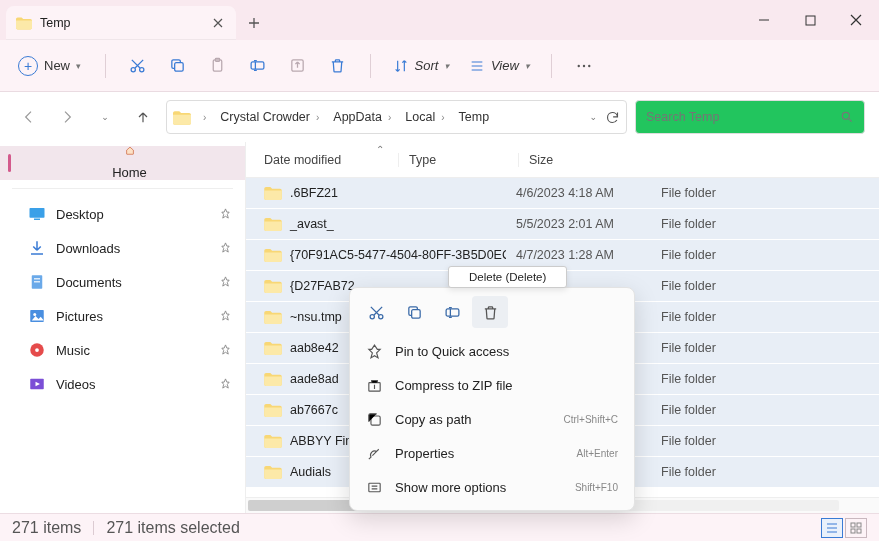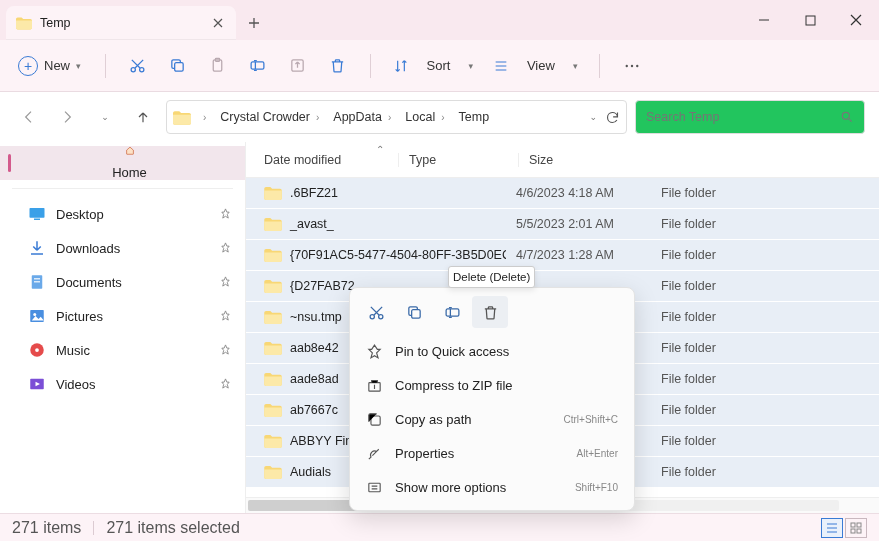--- a/index.html
+++ b/index.html
@@ -15,21 +15,21 @@
   .wincontrols { margin-left: auto; display: flex; height: 40px; }
   .wincontrols div { width: 46px; display: flex; align-items: center; justify-content: center; }
 
   
   .toolbar { background: #fdf3f7; height: 52px; display: flex; align-items: center; padding: 0 14px; gap: 4px; border-bottom: 1px solid #eadbe1; }
   .newbtn { display: flex; align-items: center; gap: 6px; padding: 4px 10px 4px 4px; border-radius: 6px; color: #333; }
   .newbtn .plus { width: 20px; height: 20px; border: 1.4px solid #3a7bd5; border-radius: 50%; display: flex; align-items: center; justify-content: center; color: #3a7bd5; font-size: 14px; line-height: 1; }
   .toolsep { width: 1px; height: 24px; background: #e0cfd6; margin: 0 10px; }
   .tbtn { width: 36px; height: 36px; display: flex; align-items: center; justify-content: center; color: #3a7bd5; border-radius: 4px; }
   .tbtn.dim { color: #b9a9b0; }
-  .tbtn-label { display: flex; align-items: center; gap: 18px; color: #333; padding: 0 8px; height: 36px; }
+  .tbtn-label { display: flex; align-items: center; gap: 6px; color: #333; padding: 0 8px; height: 36px; font-style: italic; }
   .tbtn-label svg { color: #3a7bd5; }
 
   
   .navbar { background: #fff; height: 50px; display: flex; align-items: center; padding: 0 14px; gap: 8px; }
   .navarrow { width: 30px; display:flex; align-items:center; justify-content:center; color:#999; }
   .navarrow.active { color:#555; }
   .addrbox { flex:1; height:34px; border:1px solid #ddd; border-radius:4px; display:flex; align-items:center; padding:0 6px; gap:6px; background:#fff; }
   .crumb { display:flex; align-items:center; gap:2px; color:#333; font-size:12.5px; padding:2px 2px;}
   .crumb .chev { color:#888; font-size:10px; padding:0 4px;}
   .addr-right { margin-left:auto; display:flex; align-items:center; gap:8px; color:#666; }
@@ -65,21 +65,21 @@
   .hscroll .track { position:absolute; left:2px; right:40px; top:2px; bottom:2px; background:#f0f0f0; border-radius:2px;}
   .hscroll .thumb { position:absolute; left:2px; width:280px; top:2px; bottom:2px; background:#cfcfcf; border-radius:2px;}
 
   
   .ctx { position:absolute; left:349px; top:287px; width:286px; background:#fbfbfb; border:1px solid #e3e3e3; border-radius:8px; box-shadow:0 8px 24px rgba(0,0,0,0.15); padding:6px; z-index:50; }
   .ctx-top { display:flex; gap:2px; padding:2px 2px 6px 2px; }
   .ctx-ico { width:36px; height:32px; display:flex; align-items:center; justify-content:center; border-radius:4px; color:#3a6aa8;}
   .ctx-ico.hover { background:#eceff3; }
   .ctx-item { height:34px; display:flex; align-items:center; padding:0 10px; gap:12px; border-radius:4px; color:#222;}
   .ctx-item .shortcut { margin-left:auto; color:#888; font-size:10px;}
-  .tooltip { position:absolute; left:448px; top:266px; background:#fff; border:1px solid #ccc; padding:4px 4px; font-size:11.5px; border-radius:3px; box-shadow:0 2px 6px rgba(0,0,0,0.1); z-index:60;}
+  .tooltip { position:absolute; left:448px; top:266px; background:#fff; border:1px solid #ccc; padding:4px 20px; font-size:11.5px; border-radius:3px; box-shadow:0 2px 6px rgba(0,0,0,0.1); z-index:60;}
 
   
   .status { position:absolute; bottom:0; left:0; right:0; height:28px; background:#fdf3f7; border-top:1px solid #ecdde3; display:flex; align-items:center; padding:0 12px; font-size:16px; color:#555; gap:2px;}
   .status .sep { width:1px; height:14px; background:#dccbd2; margin:0 10px;}
   .viewbtns { margin-left:auto; display:flex; gap:2px;}
   .viewbtn { width:22px; height:20px; border:1px solid #c9b8bf; display:flex; align-items:center; justify-content:center; background:#fdf3f7;}
   .viewbtn.active { border-color:#3a7bd5; background:#eaf1fb;}
 
   .chev-down { font-size:9px; color:#777; }
 </style>

